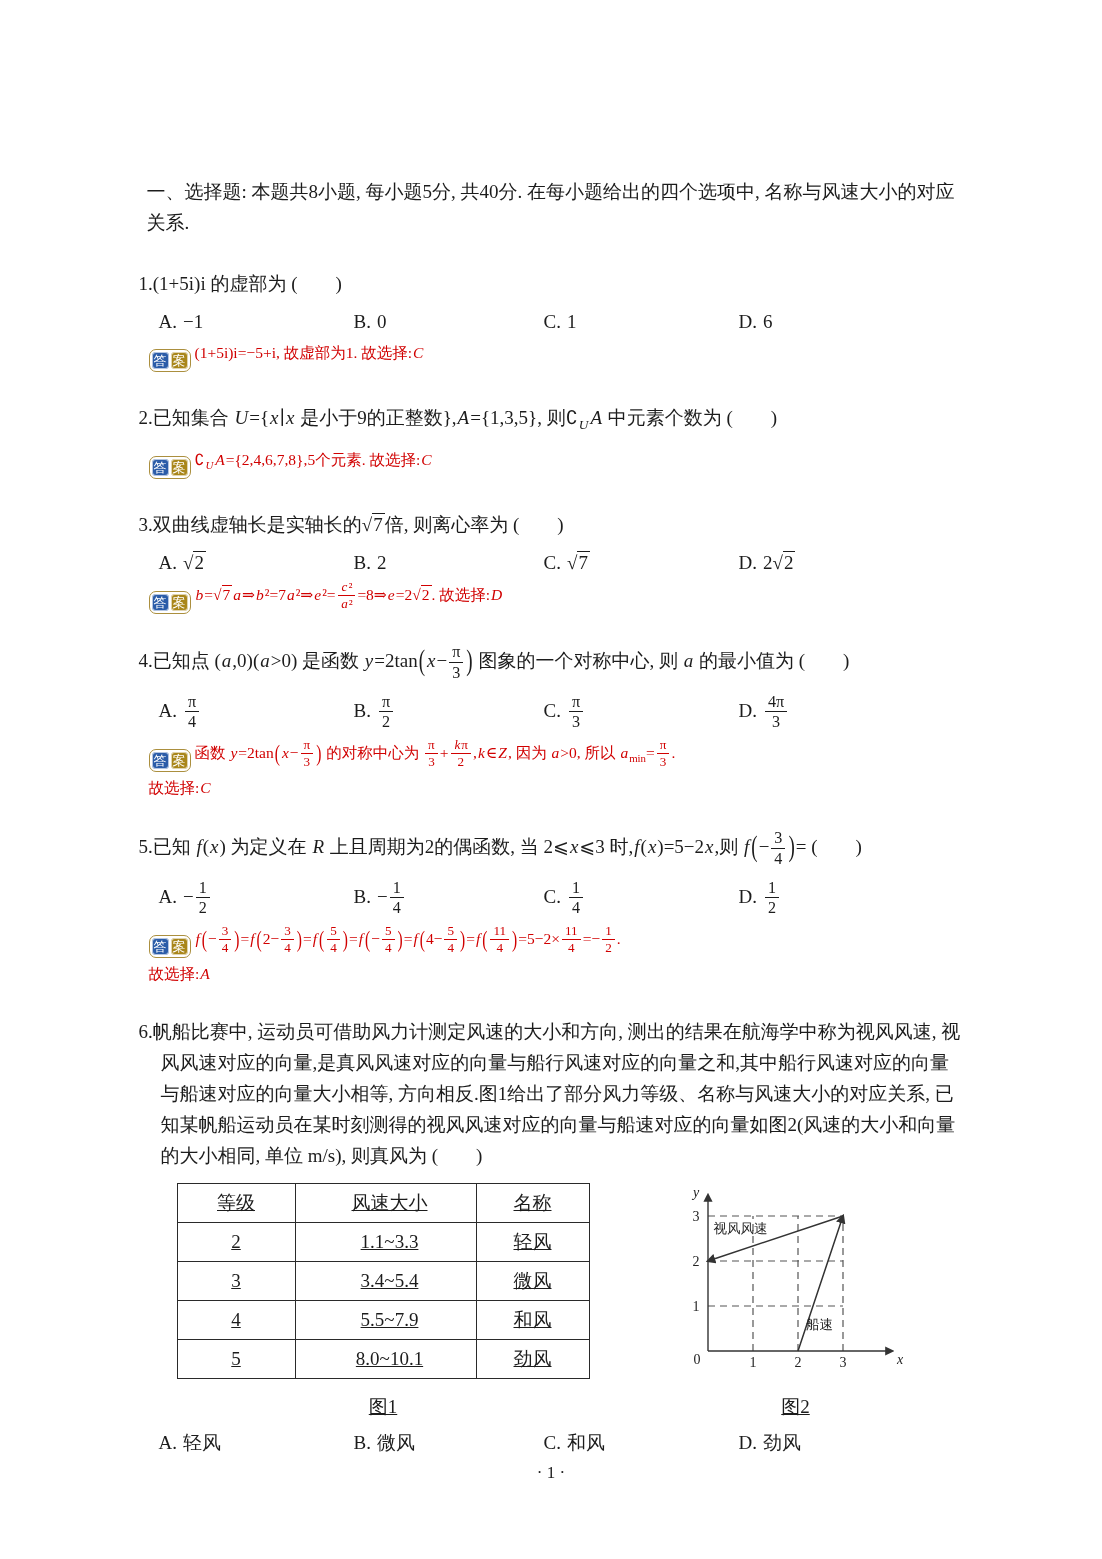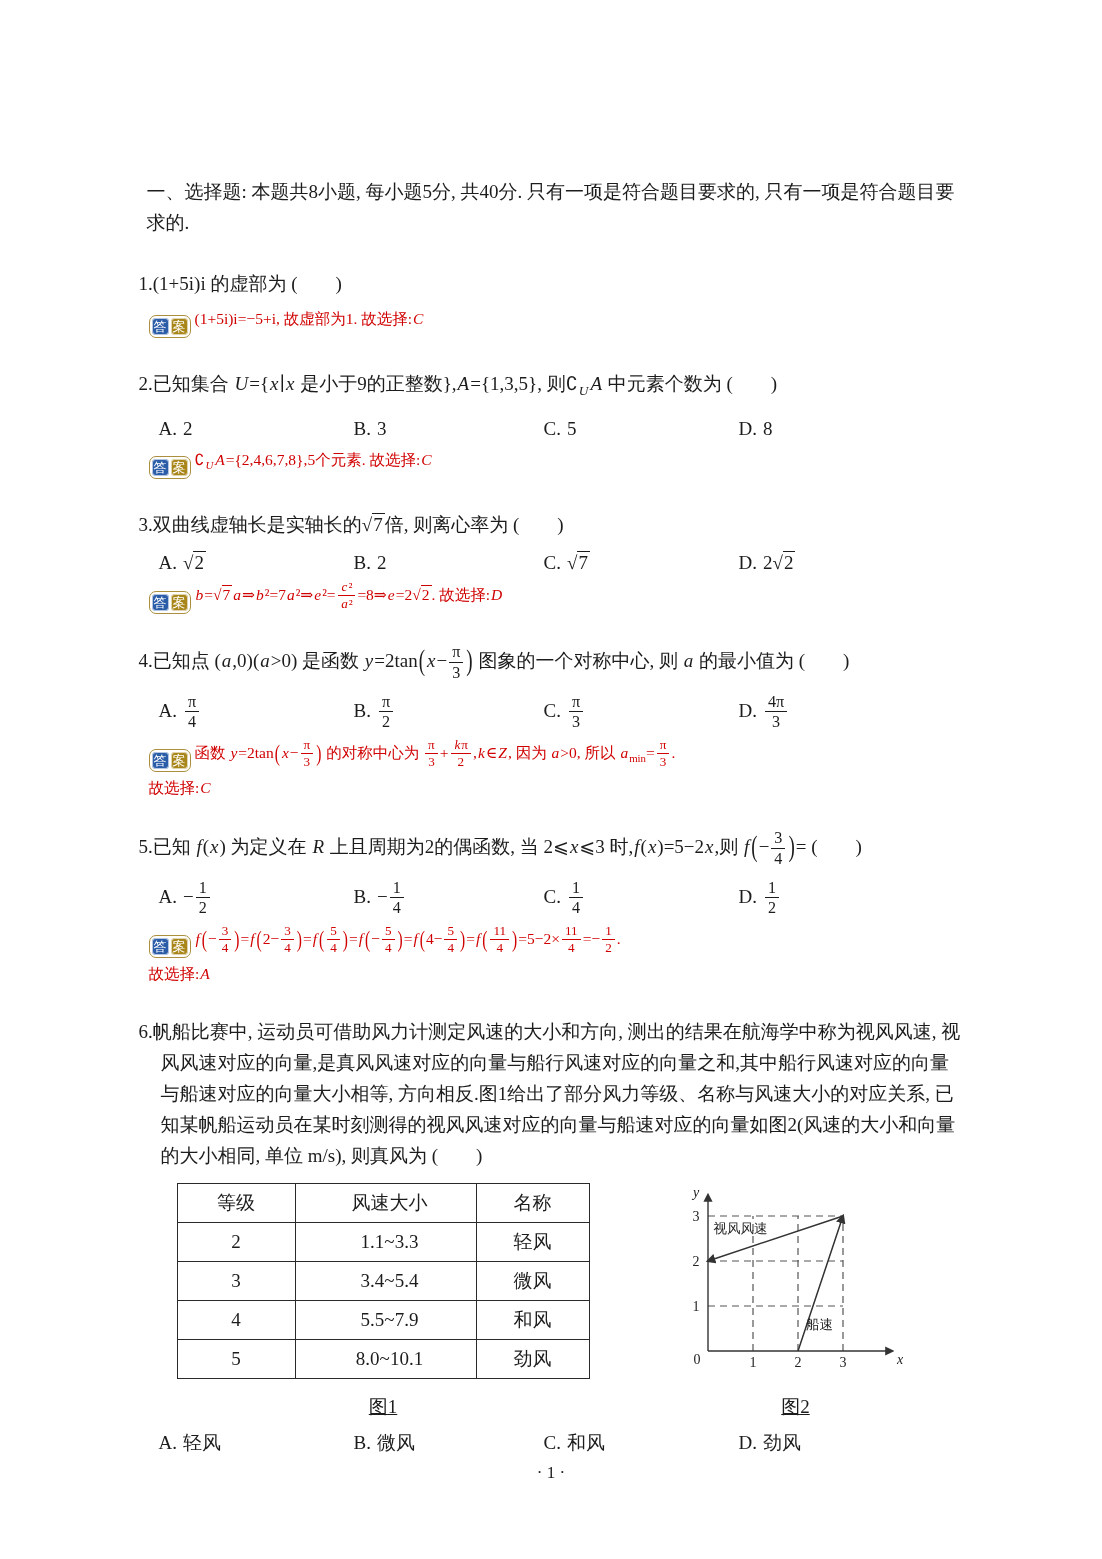--- a/index.html
+++ b/index.html
@@ -21,55 +21,55 @@
   .fnum{display:block;border-bottom:1px solid currentColor;padding:0 3px 1px;}
   .fden{display:block;padding-top:1px;}
   .sqrt{white-space:nowrap;}
   .rdcd{border-top:1px solid currentColor;padding:0 2px 0 1px;}
   .bp{display:inline-block;transform:scaleY(1.55);transform-origin:55% 52%;margin:0 1px;}
   i.var{font-style:italic;padding:0 1px;}
   sub.msub{font-size:.7em;}
   .figrow{display:flex;margin-top:12px;}
   .figcol-table{margin-left:38px;display:flex;flex-direction:column;align-items:center;}
   .figcol-chart{margin-left:auto;margin-right:52px;display:flex;flex-direction:column;align-items:center;justify-content:flex-end;}
-  table.wind{border-collapse:collapse;font-size:19px;}
+  table.wind{border-collapse:collapse;font-size:19px;text-decoration:underline;}
   table.wind th,table.wind td{border:1.6px solid #2a2a2a;text-align:center;font-weight:400;padding:7px 0;line-height:24px;}
   table.wind th:nth-child(1),table.wind td:nth-child(1){width:117px;}
   table.wind th:nth-child(2),table.wind td:nth-child(2){width:172px;padding-left:8px;}
   table.wind th:nth-child(3),table.wind td:nth-child(3){width:112px;}
   .figcap{font-size:19px;margin-top:15px;text-align:left;text-decoration:underline;}
   .q6options{margin-top:10px;}
   .pageno{position:absolute;left:0;right:0;bottom:76px;text-align:center;font-size:17px;color:#222;}
   svg text{font-family:"Liberation Serif","DejaVu Serif",serif;}
 </style>
 </head>
 <body>
 
 <div class="page">
 
-  <p class="intro">一、选择题: 本题共8小题, 每小题5分, 共40分. 只有一项是符合题目要求的, 只有一项是符合题目要求的.</p>
+  <p class="intro">一、选择题: 本题共8小题, 每小题5分, 共40分. 在每小题给出的四个选项中, 名称与风速大小的对应关系.</p>
 
   <div>
     <p class="q"><span class="mathwrap">1.(1+5i)i 的虚部为 (　　)</span></p>
+    <div class="options">
+        <span class="opt"><span class="optlab">A.</span>−1</span>
+        <span class="opt"><span class="optlab">B.</span>0</span>
+        <span class="opt"><span class="optlab">C.</span>1</span>
+        <span class="opt"><span class="optlab">D.</span>6</span>
+      </div>
     <div class="answer" style="color: rgb(209, 0, 0);">
       <span class="abadge" style="border-color: rgb(171, 143, 62);">
           <span class="bd bd-da" style="background: rgb(43, 92, 168);">答</span>
           <span class="bd bd-an" style="background: rgb(169, 134, 26);">案</span>
         </span><span>(1+5i)i=−5+i, 故虚部为1. 故选择:<i class="var">C</i></span>
     </div>
   </div>
 
   <div>
     <p class="q"><span class="mathwrap">2.已知集合 <i class="var">U</i>={<i class="var">x</i>∣<i class="var">x</i> 是小于9的正整数},<i class="var">A</i>={1,3,5}, 则∁<sub class="msub"><i class="var">U</i></sub><i class="var">A</i> 中元素个数为 (　　)</span></p>
-    <div class="options">
-        <span class="opt"><span class="optlab">A.</span>2</span>
-        <span class="opt"><span class="optlab">B.</span>3</span>
-        <span class="opt"><span class="optlab">C.</span>5</span>
-        <span class="opt"><span class="optlab">D.</span>8</span>
-      </div>
     <div class="answer" style="color: rgb(209, 0, 0);">
       <span class="abadge" style="border-color: rgb(171, 143, 62);">
           <span class="bd bd-da" style="background: rgb(43, 92, 168);">答</span>
           <span class="bd bd-an" style="background: rgb(169, 134, 26);">案</span>
         </span><span>∁<sub class="msub"><i class="var">U</i></sub><i class="var">A</i>={2,4,6,7,8},5个元素. 故选择:<i class="var">C</i></span>
     </div>
   </div>
 
   <div>
     <p class="q"><span class="mathwrap">3.双曲线虚轴长是实轴长的<span class="sqrt">√<span class="rdcd">7</span></span>倍, 则离心率为 (　　)</span></p>

